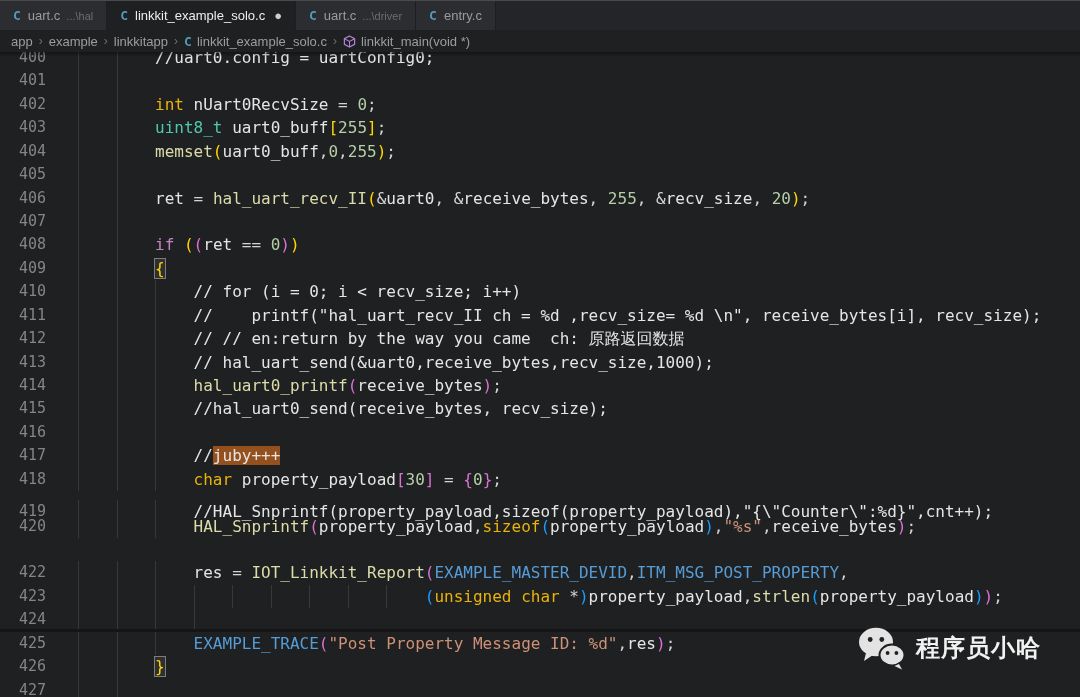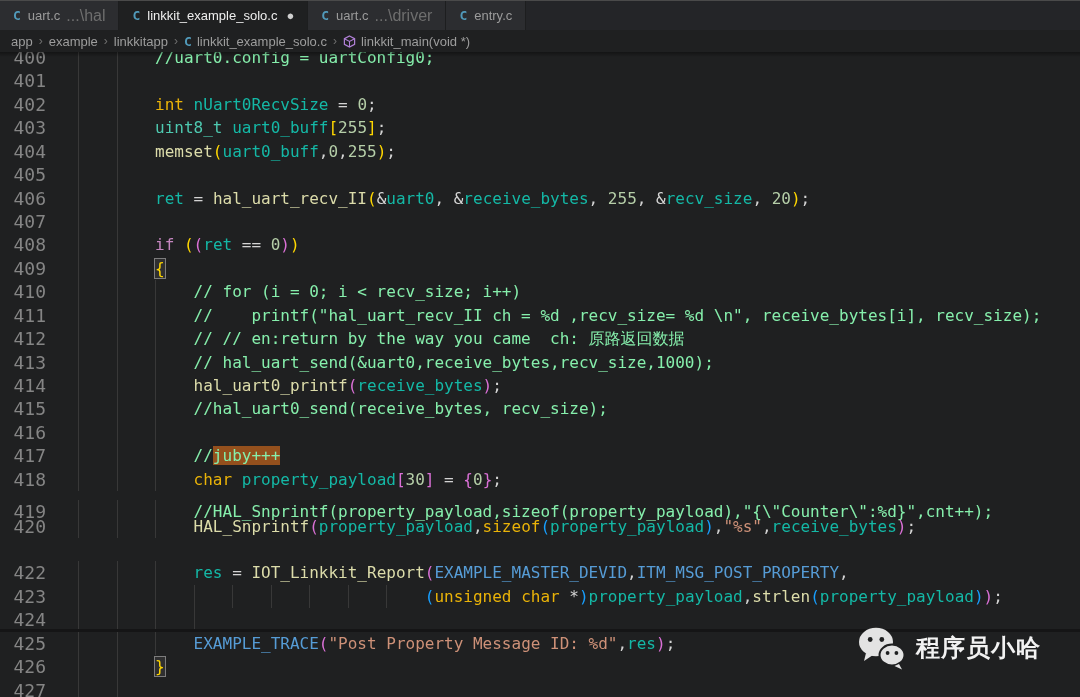--- a/index.html
+++ b/index.html
@@ -11,44 +11,44 @@
   .top-line { position:absolute; left:0; top:0; width:100%; height:1px; background:#4a4a4a; z-index:9; }
 
   
   .tabbar { position:absolute; left:0; top:1px; width:100%; height:29px; background:#242528;
             display:flex; align-items:stretch; z-index:8; }
   .tab { display:flex; align-items:center; padding:0 13px; background:#2c2d30; color:#9b9b9b;
          font-size:13px; border-right:1px solid #1d1e1f; cursor:pointer; white-space:nowrap; }
   .tab.active { background:#1f2021; color:#eeeeee; }
   .tab .cicon { color:#519aba; font-weight:bold; font-size:13px; margin-right:7px;
                 font-family:"DejaVu Sans Mono", monospace; }
-  .tab .detail { color:#6e6e6e; font-size:16px; margin-left:6px; }
+  .tab .detail { color:#6e6e6e; font-size:11px; margin-left:6px; }
   .tab .dot { color:#cfcfcf; font-size:13px; margin-left:9px; line-height:1; }
 
   
   .breadcrumb { position:absolute; left:0; top:30px; width:100%; height:22px; background:#1f2021;
                 display:flex; align-items:center; padding-left:11px; font-size:13px; color:#9d9d9d; z-index:7; }
   .crumb { display:flex; align-items:center; cursor:pointer; }
   .crumb-sep { color:#6e6e6e; margin:0 6px; font-size:12px; }
   .crumb .cicon { color:#519aba; font-weight:bold; margin-right:5px; font-family:"DejaVu Sans Mono", monospace; }
   .crumb .micon { margin-right:5px; display:inline-flex; }
 
   
   .editor { position:absolute; left:0; top:52px; right:0; bottom:0; overflow:hidden; background:#1f2021; }
   .scroll-shadow { position:absolute; left:0; top:0; width:100%; height:5px; z-index:6;
                    background:linear-gradient(rgba(0,0,0,.38), rgba(0,0,0,0)); pointer-events:none; }
   .line { position:absolute; left:0; right:0; height:24px;
           font-family:"DejaVu Sans Mono", monospace; font-size:16px; line-height:23.4px; }
   .gutter { position:absolute; left:0; top:0; width:46px; text-align:right; color:#858585;
-            font-size:18px; line-height:23.4px; }
+            font-size:15px; line-height:23.4px; }
   .guide { position:absolute; top:0; height:23.4px; width:1px; background:#383838; }
   .code-text { position:absolute; top:0; white-space:pre; }
   .c-kw  { color:#eab308; } .c-ctrl{ color:#C586C0; } .c-type{ color:#4EC9B0; }
-  .c-var { color:#14b8a6; } .c-fn  { color:#DCDCAA; } .c-num { color:#B5CEA8; }
-  .c-str { color:#CE9178; } .c-cmt { color:#86efac; } .c-pun { color:#D4D4D4; }
+  .c-var { color:#e5e5e5; } .c-fn  { color:#DCDCAA; } .c-num { color:#B5CEA8; }
+  .c-str { color:#CE9178; } .c-cmt { color:#e5e5e5; } .c-pun { color:#D4D4D4; }
   .c-b1  { color:#FFD700; } .c-b2  { color:#DA70D6; } .c-b3  { color:#179FFF; }
   .c-cnst{ color:#569CD6; }
   .c-box { outline:1px solid #7d7d7d; background:rgba(130,130,130,.16); }
   .c-hl  { background:#94501d; }
 
   .seam { position:absolute; left:0; width:100%; top:577px; height:3px; background:#151516; z-index:4; }
 
   
   .watermark { position:absolute; left:858px; top:626px; display:flex; align-items:center;
                gap:10px; z-index:10; }

